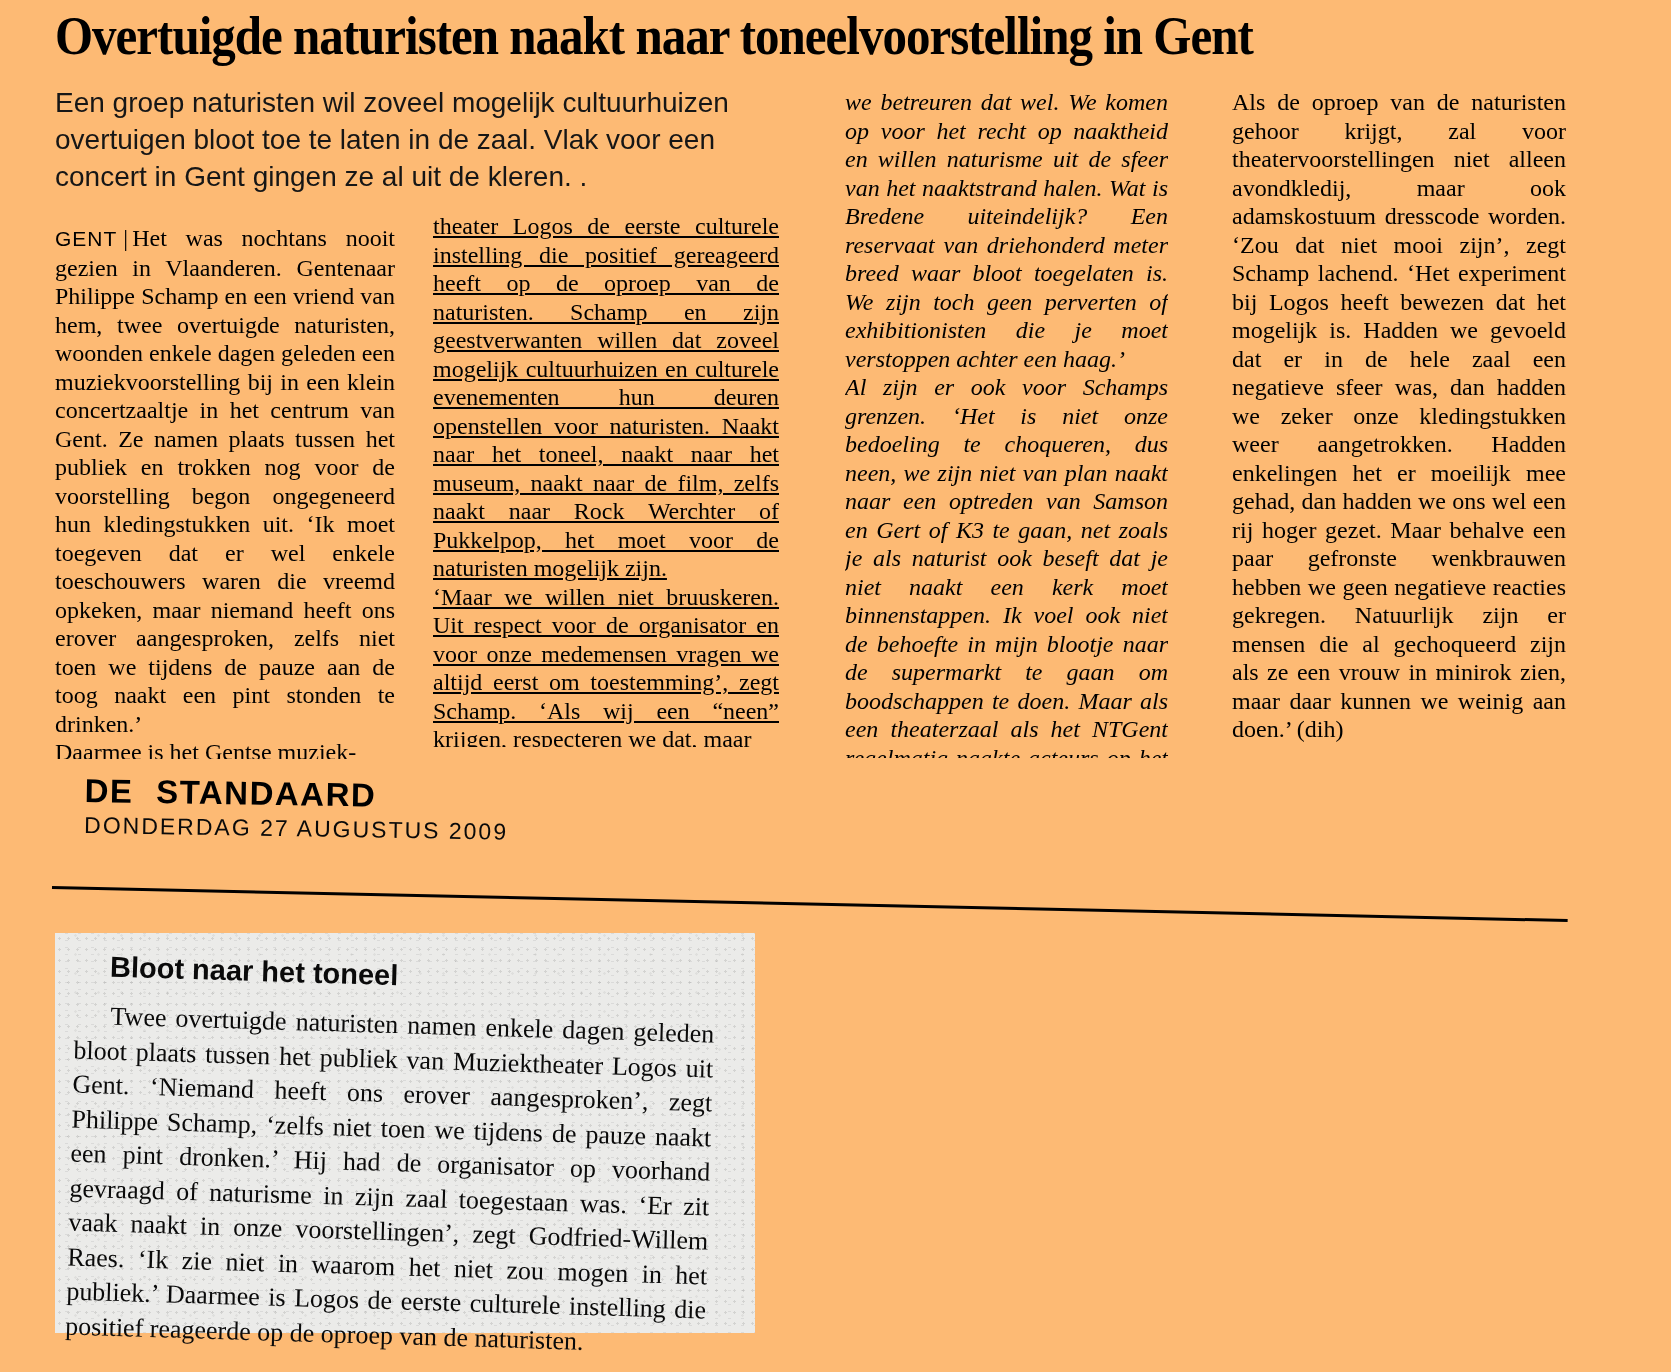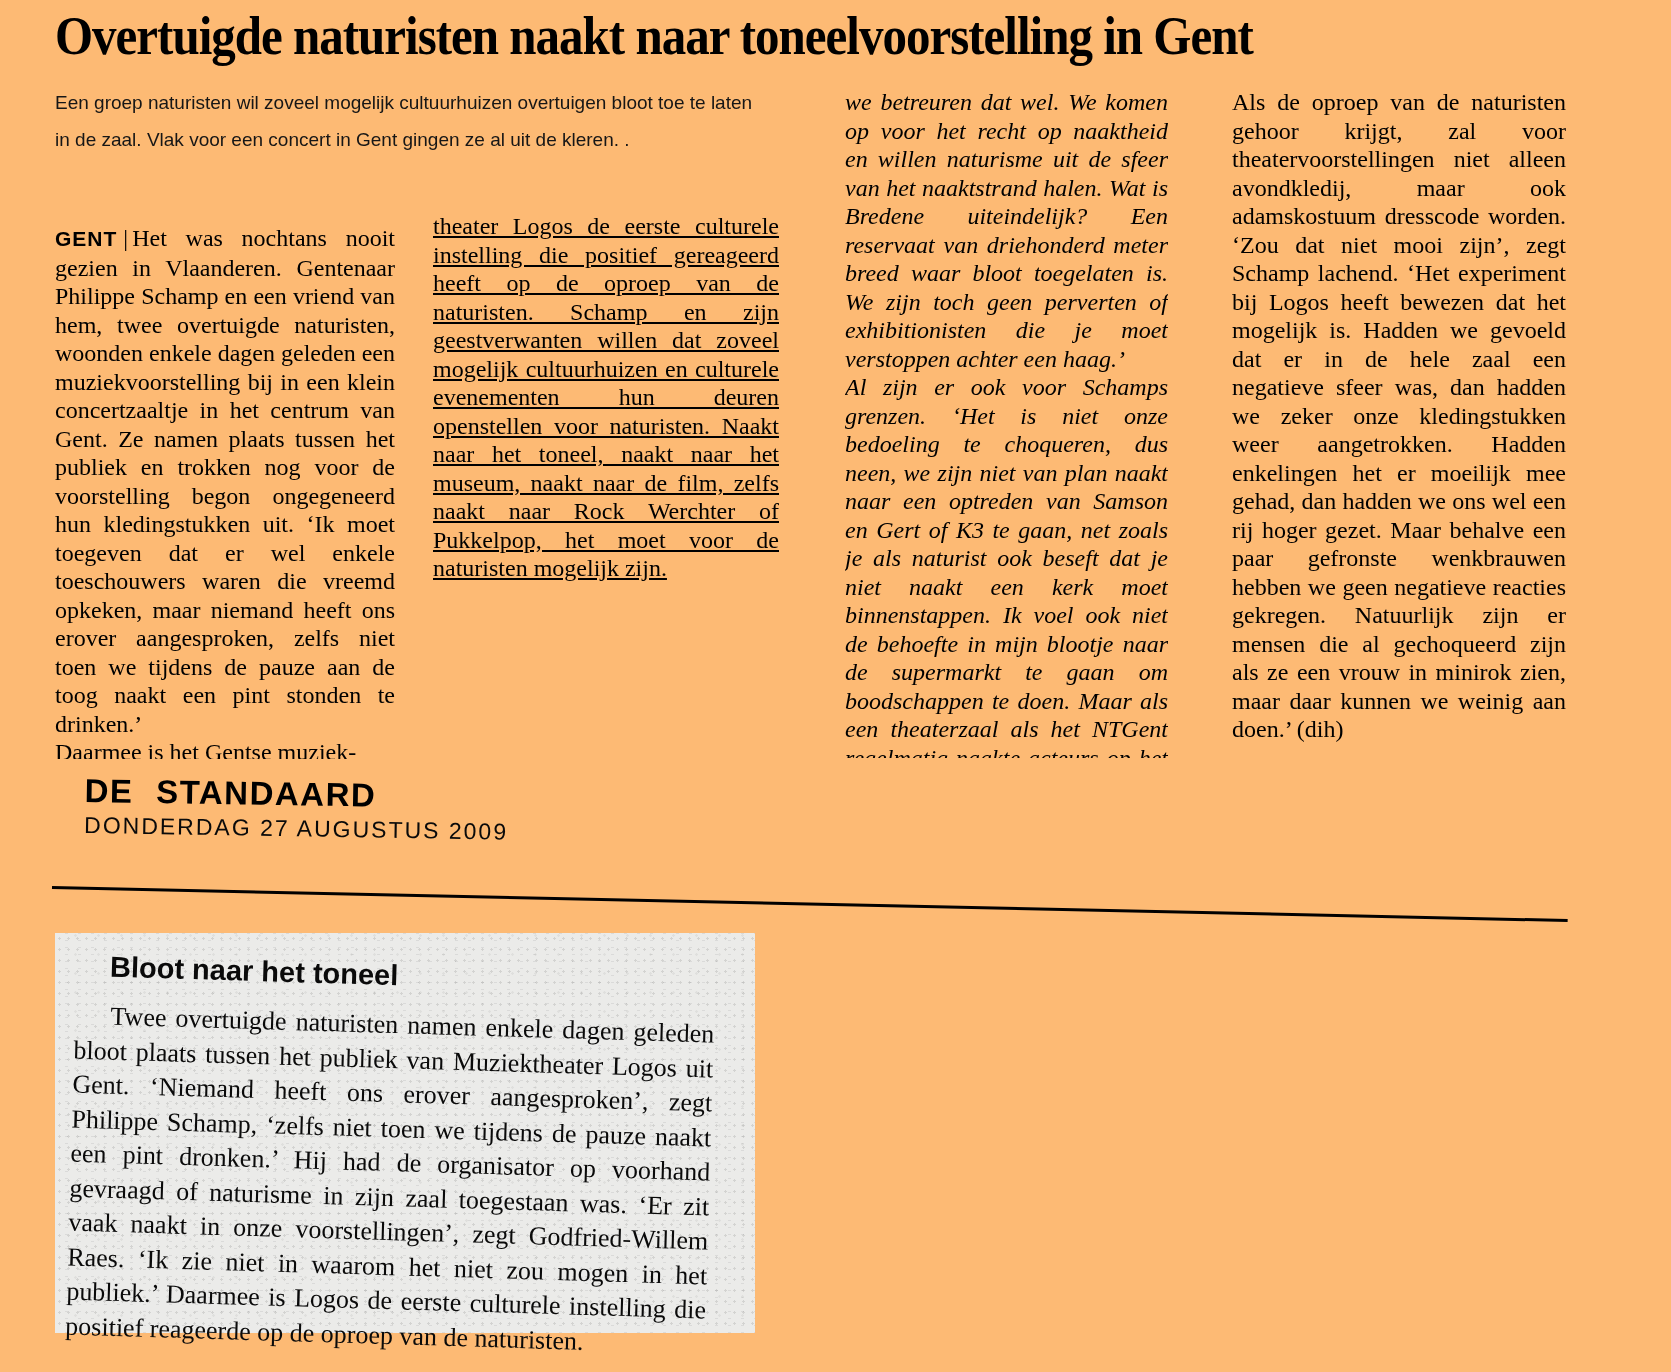--- a/index.html
+++ b/index.html
@@ -4,30 +4,30 @@
 <style>
   html,body{margin:0;padding:0;background:#ffffff;}
   #page{position:relative;width:1671px;height:1372px;background:#fdba74;overflow:hidden;
         font-family:"Liberation Serif", serif;color:#000;}
 
   .headline{position:absolute;left:55px;top:4px;width:1560px;
     font-family:"Liberation Serif", serif;font-weight:700;font-size:49px;
     letter-spacing:-1px;white-space:nowrap;transform:scaleY(1.12);transform-origin:left top;}
 
   .lead{position:absolute;left:55px;top:84px;width:715px;
-    font-family:"Liberation Sans", sans-serif;font-size:19px;line-height:37px;color:#161616;}
+    font-family:"Liberation Sans", sans-serif;font-size:28px;line-height:37px;color:#161616;}
 
   .col{position:absolute;text-align:justify;font-size:24px;line-height:28.5px;overflow:hidden;}
   .col p{margin:0;}
   .col1{left:55px;top:224px;width:340px;height:535px;}
   .col2{left:433px;top:212px;width:346px;height:535px;text-decoration:underline;}
   .col3{left:845px;top:88px;width:323px;height:670px;font-style:italic;}
   .col4{left:1232px;top:88px;width:334px;height:670px;}
 
-  .dateline{font-family:"Liberation Sans", sans-serif;font-weight:700;font-size:21px;
+  .dateline{font-family:"Liberation Sans", sans-serif;font-weight:400;font-size:21px;
     letter-spacing:1px;}
   .dateline-bar{font-weight:400;font-family:"Liberation Serif",serif;font-size:24px;padding:0 4px 0 6px;}
 
   .masthead{position:absolute;left:85px;top:772px;transform:rotate(0.9deg);transform-origin:left top;}
   .masthead-title{font-family:"Liberation Sans", sans-serif;font-weight:700;font-size:33px;
     letter-spacing:1.5px;word-spacing:12px;color:#000;}
   .masthead-date{font-family:"Liberation Sans", sans-serif;font-size:23px;letter-spacing:2px;
     margin-top:2px;color:#0a0a0a;}
 
   .rule{position:absolute;left:52px;top:886px;width:1516px;height:3px;background:#000;
@@ -56,20 +56,21 @@
 
   <div class="lead">Een groep naturisten wil zoveel mogelijk cultuurhuizen overtuigen bloot toe te laten in de zaal. Vlak voor een concert in Gent gingen ze al uit de kleren. .</div>
 
   <div class="col col1">
     <p><span class="dateline">GENT</span><span class="dateline-bar">|</span><span>Het was nochtans nooit gezien in Vlaanderen. Gentenaar Philippe Schamp en een vriend van hem, twee overtuigde naturisten, woonden enkele dagen geleden een muziekvoorstelling bij in een klein concertzaaltje in het centrum van Gent. Ze namen plaats tussen het publiek en trokken nog voor de voorstelling begon ongegeneerd hun kledingstukken uit. ‘Ik moet toegeven dat er wel enkele toeschouwers waren die vreemd opkeken, maar niemand heeft ons erover aangesproken, zelfs niet toen we tijdens de pauze aan de toog naakt een pint stonden te drinken.’</span></p>
     <p>Daarmee is het Gentse muziek-</p>
   </div>
 
   <div class="col col2">
     <p>theater Logos de eerste culturele instelling die positief gereageerd heeft op de oproep van de naturisten. Schamp en zijn geestverwanten willen dat zoveel mogelijk cultuurhuizen en culturele evenementen hun deuren openstellen voor naturisten. Naakt naar het toneel, naakt naar het museum, naakt naar de film, zelfs naakt naar Rock Werchter of Pukkelpop, het moet voor de naturisten mogelijk zijn.</p>
+    <p>‘Maar we willen niet bruuskeren. Uit respect voor de organisator en voor onze medemensen vragen we altijd eerst om toestemming’, zegt Schamp. ‘Als wij een “neen” krijgen, respecteren we dat, maar</p>
   </div>
 
   <div class="col col3">
     <p>we betreuren dat wel. We komen op voor het recht op naaktheid en willen naturisme uit de sfeer van het naaktstrand halen. Wat is Bredene uiteindelijk? Een reservaat van driehonderd meter breed waar bloot toegelaten is. We zijn toch geen perverten of exhibitionisten die je moet verstoppen achter een haag.’</p>
     <p>Al zijn er ook voor Schamps grenzen. ‘Het is niet onze bedoeling te choqueren, dus neen, we zijn niet van plan naakt naar een optreden van Samson en Gert of K3 te gaan, net zoals je als naturist ook beseft dat je niet naakt een kerk moet binnenstappen. Ik voel ook niet de behoefte in mijn blootje naar de supermarkt te gaan om boodschappen te doen. Maar als een theaterzaal als het NTGent regelmatig naakte acteurs op het podium heeft staan, waarom zouden</p>
   </div>
 
   <div class="col col4">
     <p>Als de oproep van de naturisten gehoor krijgt, zal voor theatervoorstellingen niet alleen avondkledij, maar ook adamskostuum dresscode worden. ‘Zou dat niet mooi zijn’, zegt Schamp lachend. ‘Het experiment bij Logos heeft bewezen dat het mogelijk is. Hadden we gevoeld dat er in de hele zaal een negatieve sfeer was, dan hadden we zeker onze kledingstukken weer aangetrokken. Hadden enkelingen het er moeilijk mee gehad, dan hadden we ons wel een rij hoger gezet. Maar behalve een paar gefronste wenkbrauwen hebben we geen negatieve reacties gekregen. Natuurlijk zijn er mensen die al gechoqueerd zijn als ze een vrouw in minirok zien, maar daar kunnen we weinig aan doen.’ (dih)</p>
   </div>

